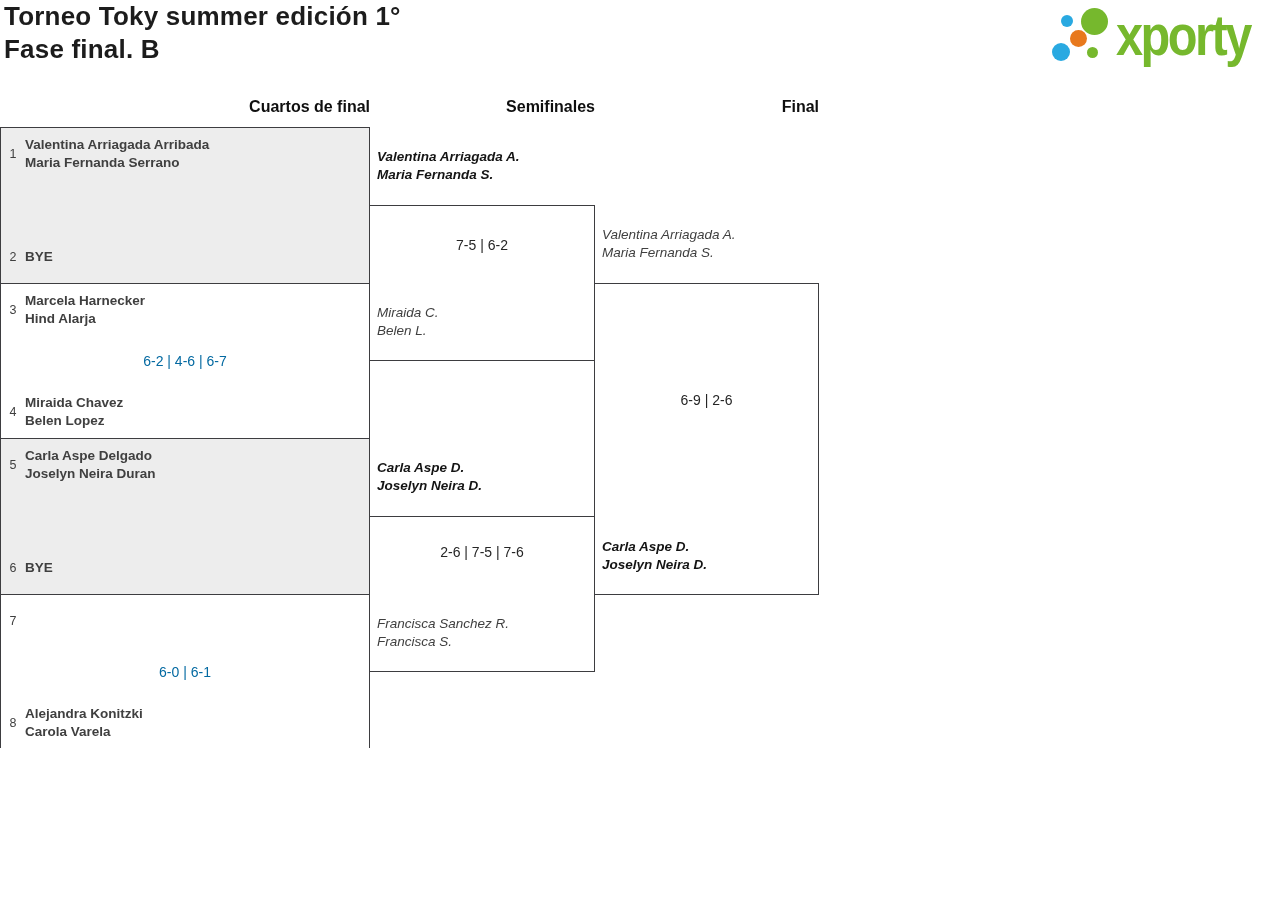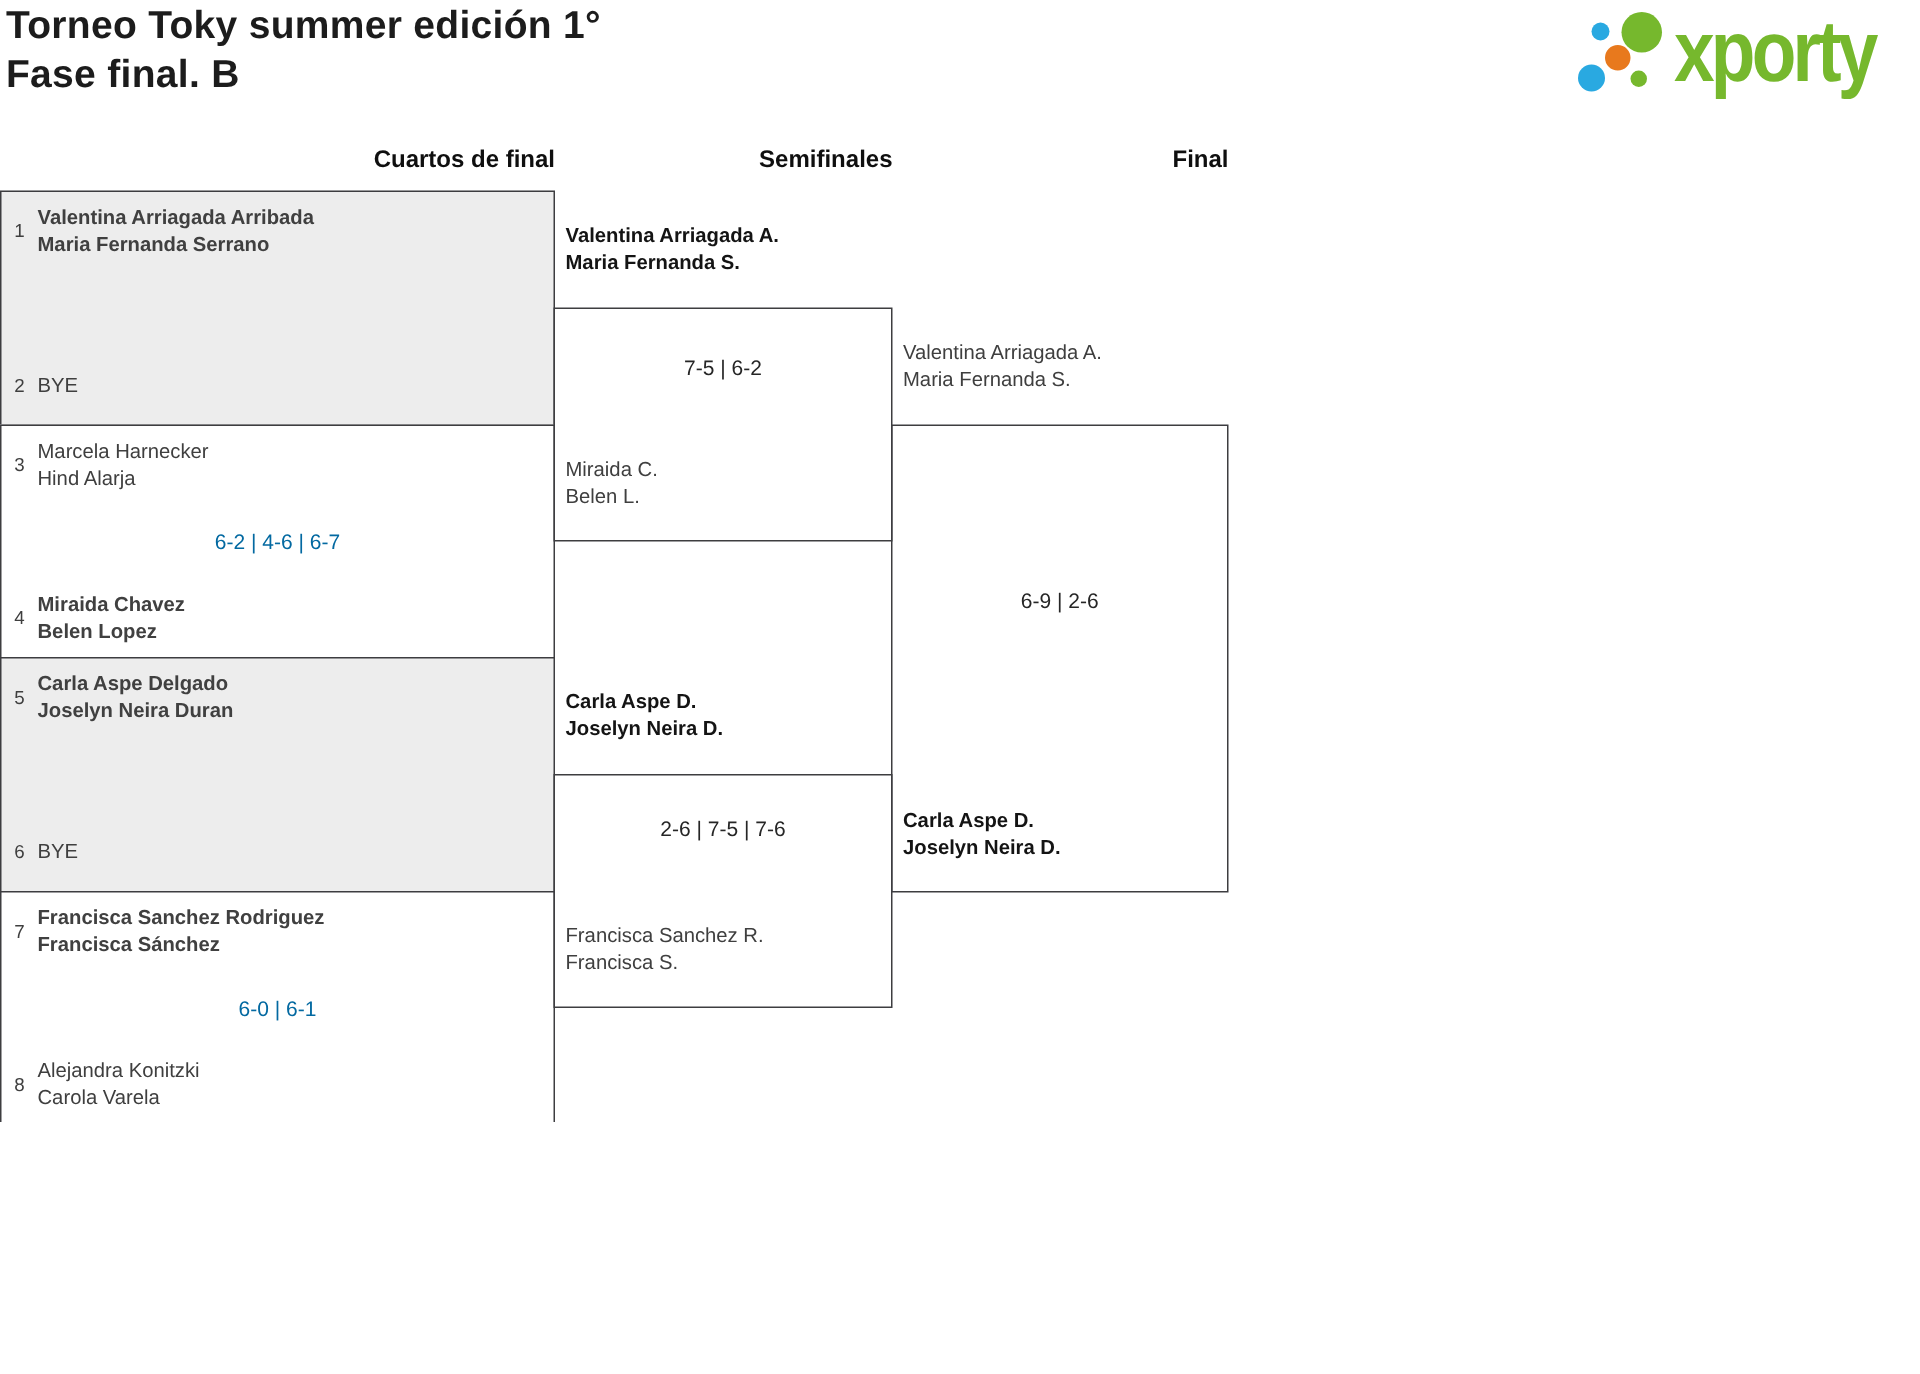--- a/index.html
+++ b/index.html
@@ -36,26 +36,26 @@
   .qf4{top:594px;height:156px;background:#fff;}
   .sf{left:369px;width:226px;height:156px;}
   .sf1{top:205px;}
   .sf2{top:516px;}
   .fin{left:594px;width:225px;top:283px;height:312px;}
   
   .team{position:absolute;left:0;width:100%;display:flex;align-items:center;}
   .team-top{top:26px;transform:translateY(-50%);}
   .team-bottom{bottom:26px;transform:translateY(50%);}
   .seed{flex:none;width:24px;text-align:center;font-size:12.5px;color:#3f3f3f;}
-  .tname{font-size:13.5px;line-height:18px;white-space:pre-line;color:#3f3f3f;}
+  .tname{font-size:13.5px;line-height:18px;white-space:pre-line;color:#3f3f3f;font-weight:bold;}
   .winner .tname{font-weight:bold;color:#404040;}
   .score{position:absolute;left:0;right:0;top:50%;transform:translateY(-50%);
          text-align:center;font-size:14px;color:#0369a1;}
   
-  .bteam{position:absolute;font-size:13.5px;line-height:18px;white-space:pre-line;color:#3f3f3f;}
+  .bteam{position:absolute;font-size:13.5px;line-height:18px;white-space:pre-line;color:#3f3f3f;font-style:italic;}
   .bteam.winner{font-weight:bold;color:#141414;}
   .bscore{position:absolute;text-align:center;font-size:14px;color:#262626;}
 </style>
 </head>
 <body>
 
 <div class="page" style="--green:#76b82d;--blue:#29a9e1;--orange:#e8791d;">
 
   <div class="title">
     <div>Torneo Toky summer edición 1°</div>
@@ -111,22 +111,20 @@
     <div class="score"></div>
     <div class="team team-bottom">
       <span class="seed">6</span>
       <span class="tname">BYE</span>
     </div>
   </div>
 
   <div class="box qf qf4">
     <div class="team team-top winner">
       <span class="seed">7</span>
-      <span class="tname">Francisca Sanchez Rodriguez
-Francisca Sánchez</span>
     </div>
     <div class="score">6-0 | 6-1</div>
     <div class="team team-bottom">
       <span class="seed">8</span>
       <span class="tname">Alejandra Konitzki
 Carola Varela</span>
     </div>
   </div>
 
   <div class="box sf sf1"></div>

